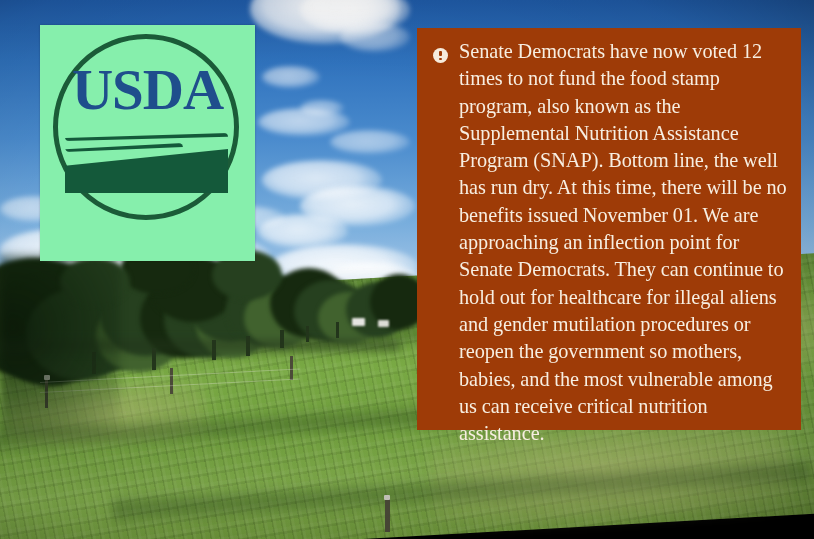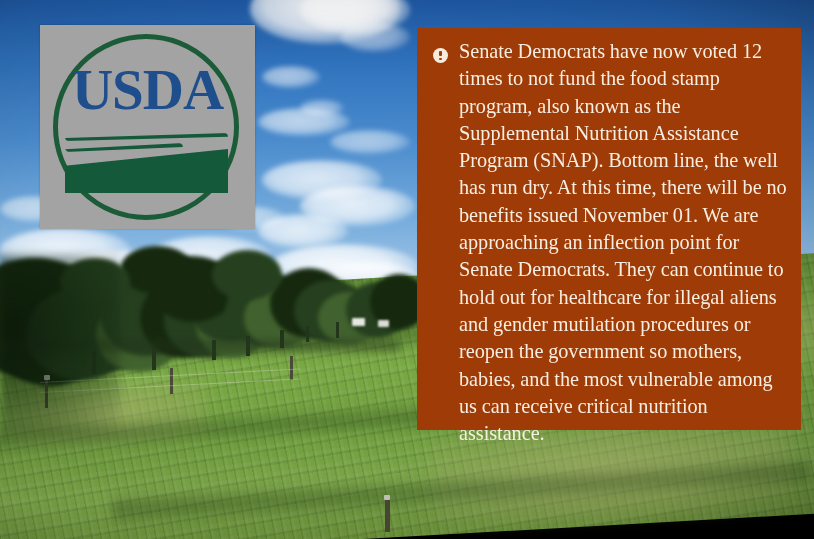--- a/index.html
+++ b/index.html
@@ -169,22 +169,22 @@
       rgba(12,30,10,0) 100%);
     filter: blur(4px);
   }
 
   
   .logo-card {
     position: absolute;
     left: 40px;
     top: 25px;
     width: 215px;
-    height: 204px;
-    background: #a3a3a3;
+    height: 236px;
+    background: #86efac;
     box-shadow: 0 0 2px rgba(0,0,0,0.25);
   }
   .logo-ring {
     position: absolute;
     left: 13px; top: 9px;
     width: 186px; height: 186px;
     border: 5px solid #1b5b38;
     border-radius: 50%;
     box-sizing: border-box;
   }

